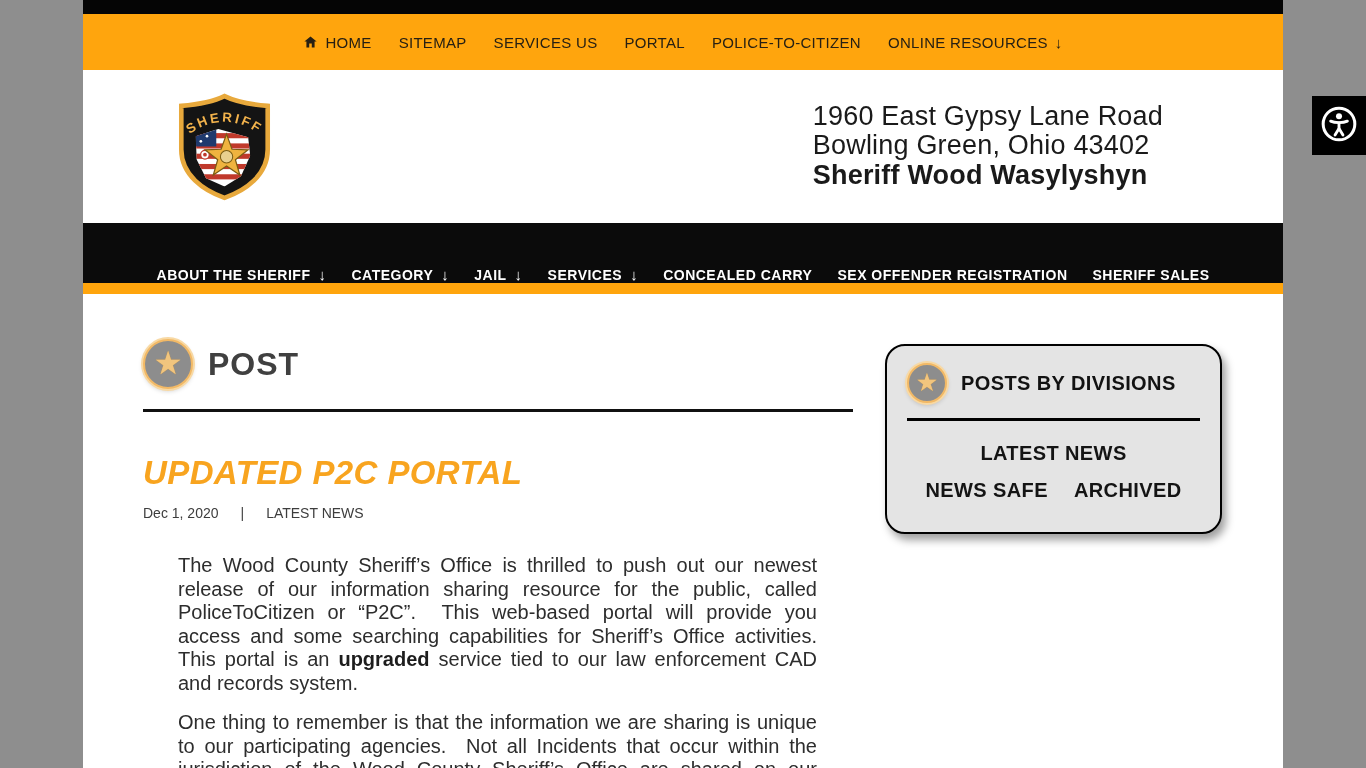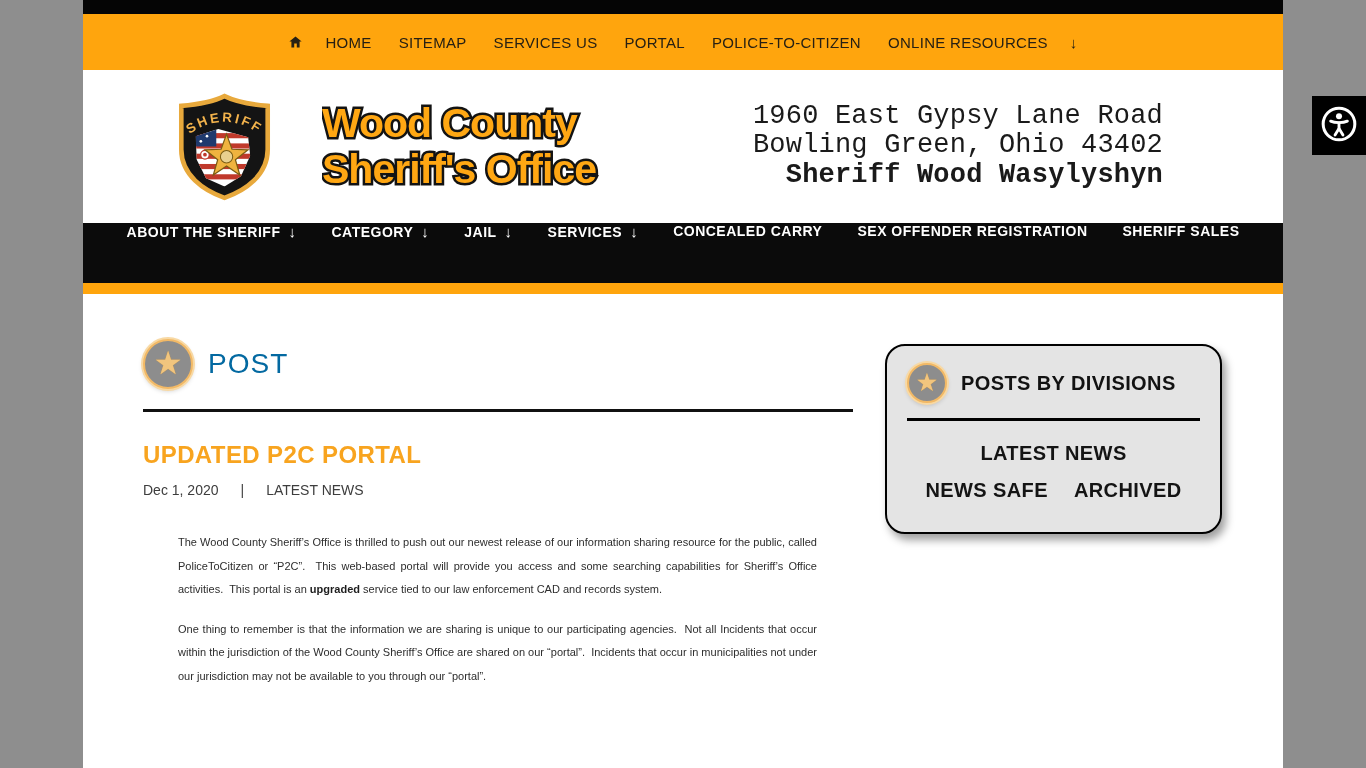--- a/index.html
+++ b/index.html
@@ -7,65 +7,65 @@
   body { background:#8e8e8e; font-family:"Liberation Sans", sans-serif; }
 
   .page { width:1200px; height:768px; margin:0 auto; background:#ffffff;
           display:flex; flex-direction:column; position:relative; }
 
   
   .bar-top-black { height:14px; background:#050505; flex:0 0 auto; }
   .bar-utility   { height:56px; background:#ffa50d; flex:0 0 auto;
                    display:flex; align-items:center; justify-content:center; }
   .utility-nav { display:flex; align-items:center; gap:27px; }
-  .utility-nav a { display:flex; align-items:center; gap:22px; text-decoration:none;
+  .utility-nav a { display:flex; align-items:center; gap:7px; text-decoration:none;
                    color:#272013; font-size:15px; font-weight:500; letter-spacing:.3px; cursor:pointer; }
   .utility-nav .arr { font-weight:700; font-size:15px; }
   .home-ico svg { display:block; }
 
   
   .header { height:153px; background:#fff; display:flex; align-items:center;
             justify-content:space-between; padding:0 120px 0 90px; flex:0 0 auto; }
   .logo { display:flex; align-items:center; gap:46px; cursor:pointer; }
   .logo-shield svg { display:block; }
   .logo-title svg { display:block; }
-  .address { text-align:right; color:#1a1a1a;font-family:Liberation Mono, monospace; }
+  .address { text-align:left; color:#1a1a1a; }
   .address .ln { font-size:27px; line-height:29px; font-weight:500; letter-spacing:.2px; }
   .address .ln-bold { font-size:27px; line-height:31px; font-weight:800; letter-spacing:.2px; }
 
   
   .bar-mainnav { height:60px; background:#0b0b0b; flex:0 0 auto;
-                 display:flex; align-items:flex-start; justify-content:center; gap:35px; }
+                 display:flex; align-items:flex-end; justify-content:center; gap:25px; }
   .bar-mainnav a { color:#ffffff; text-decoration:none; font-size:14px; font-weight:600;
                    letter-spacing:.5px; display:flex; align-items:center; gap:8px; cursor:pointer; }
   .bar-mainnav .arr { font-weight:700; font-size:15px; }
   .bar-stripe { height:11px; background:#ffa50d; flex:0 0 auto; }
 
   
   .content { flex:1 1 auto; display:flex; padding:45px 61px 0 60px; gap:32px; background:#fff; }
   .main-col { width:710px; flex:0 0 auto; }
 
   .post-head { display:flex; align-items:center; gap:15px; }
   .star-badge { border-radius:50%; background:#8d8d8d; display:flex; align-items:center;
                 justify-content:center; border:2px solid #f2b966;
                 box-shadow:0 0 0 2px #f8d9a4, 0 2px 5px rgba(0,0,0,.2); }
   .star-badge .star { color:#f1c57e; text-shadow:0 0 1px #d99a3a; }
   .badge-lg { width:50px; height:50px; }
   .badge-lg .star { font-size:32px; line-height:1; margin-top:-3px; }
   .badge-sm { width:40px; height:40px; }
   .badge-sm .star { font-size:25px; line-height:1; margin-top:-2px; }
 
-  .post-head h1 { font-size:28px; font-weight:400; color:#0369a1; letter-spacing:1px; }
+  .post-head h1 { font-size:32px; font-weight:700; color:#404040; letter-spacing:1px; }
   .rule { height:3px; background:#111; margin-top:20px; }
-  .post-title { margin-top:29px; font-size:24px; font-weight:800; color:#f8a41f; letter-spacing:.4px; }
+  .post-title { margin-top:42px; font-size:33px; font-weight:800; color:#f8a41f; letter-spacing:.4px;font-style:italic; }
   .post-meta { margin-top:13px; font-size:14px; color:#3d3d3d; display:flex; gap:22px; align-items:center; }
   .post-meta a { color:#3d3d3d; text-decoration:none; cursor:pointer; }
 
   .post-body { margin:33px 36px 0 35px; }
-  .post-body p { font-size:11px; line-height:23.5px; color:#2d2d2d; text-align:justify;
+  .post-body p { font-size:20px; line-height:23.5px; color:#2d2d2d; text-align:justify;
                  white-space:pre-wrap; margin-bottom:16px; }
   .post-body b { font-weight:800; color:#1d1d1d; }
 
   
   .sidebar { width:337px; flex:0 0 auto; }
   .side-box { margin-top:5px; background:#e4e4e4; border:2.5px solid #000; border-radius:20px;
               padding:17px 20px 30px 20px; box-shadow:4px 6px 9px rgba(0,0,0,.38); }
   .side-head { display:flex; align-items:center; gap:14px; }
   .side-head h3 { font-size:20px; font-weight:800; color:#121212; letter-spacing:.4px; }
   .side-rule { height:2.5px; background:#000; margin-top:15px; }
@@ -140,26 +140,20 @@
             <circle cx="33" cy="42" r="1.3" fill="#fff"></circle>
             <circle cx="27" cy="47" r="1.3" fill="#fff"></circle>
             <circle cx="36" cy="36" r="1.3" fill="#fff"></circle>
             <circle cx="31" cy="60" r="4.2" fill="#ffffff" stroke="#c0392b" stroke-width="1.2"></circle>
             <circle cx="31" cy="60" r="1.8" fill="#c0392b"></circle>
           </g>
           <polygon points="52,40 57.3,54.7 72.9,55.2 60.6,64.8 64.9,79.8 52,71 39.1,79.8 43.4,64.8 31.1,55.2 46.7,54.7" fill="#efb33f" stroke="#7a5c14" stroke-width="1.2"></polygon>
           <circle cx="52" cy="62" r="6" fill="#e9d08f" stroke="#7a5c14" stroke-width="1"></circle>
         </svg>
       </div>
-      <div class="logo-title">
-        <svg width="300" height="96" viewBox="0 0 300 96">
-          <text x="0" y="38" font-family="Liberation Sans, sans-serif" font-size="41" font-weight="bold" fill="#ffa713" stroke="#131313" stroke-width="5" paint-order="stroke" letter-spacing="-1">Wood County</text>
-          <text x="0" y="84" font-family="Liberation Sans, sans-serif" font-size="41" font-weight="bold" fill="#ffa713" stroke="#131313" stroke-width="5" paint-order="stroke" letter-spacing="-1">Sheriff's Office</text>
-        </svg>
-      </div>
     </div>
     <div class="address">
       <div class="ln">1960 East Gypsy Lane Road</div>
       <div class="ln">Bowling Green, Ohio 43402</div>
       <div class="ln-bold">Sheriff Wood Wasylyshyn</div>
     </div>
   </header>
 
   <nav class="bar-mainnav">
     <a>

